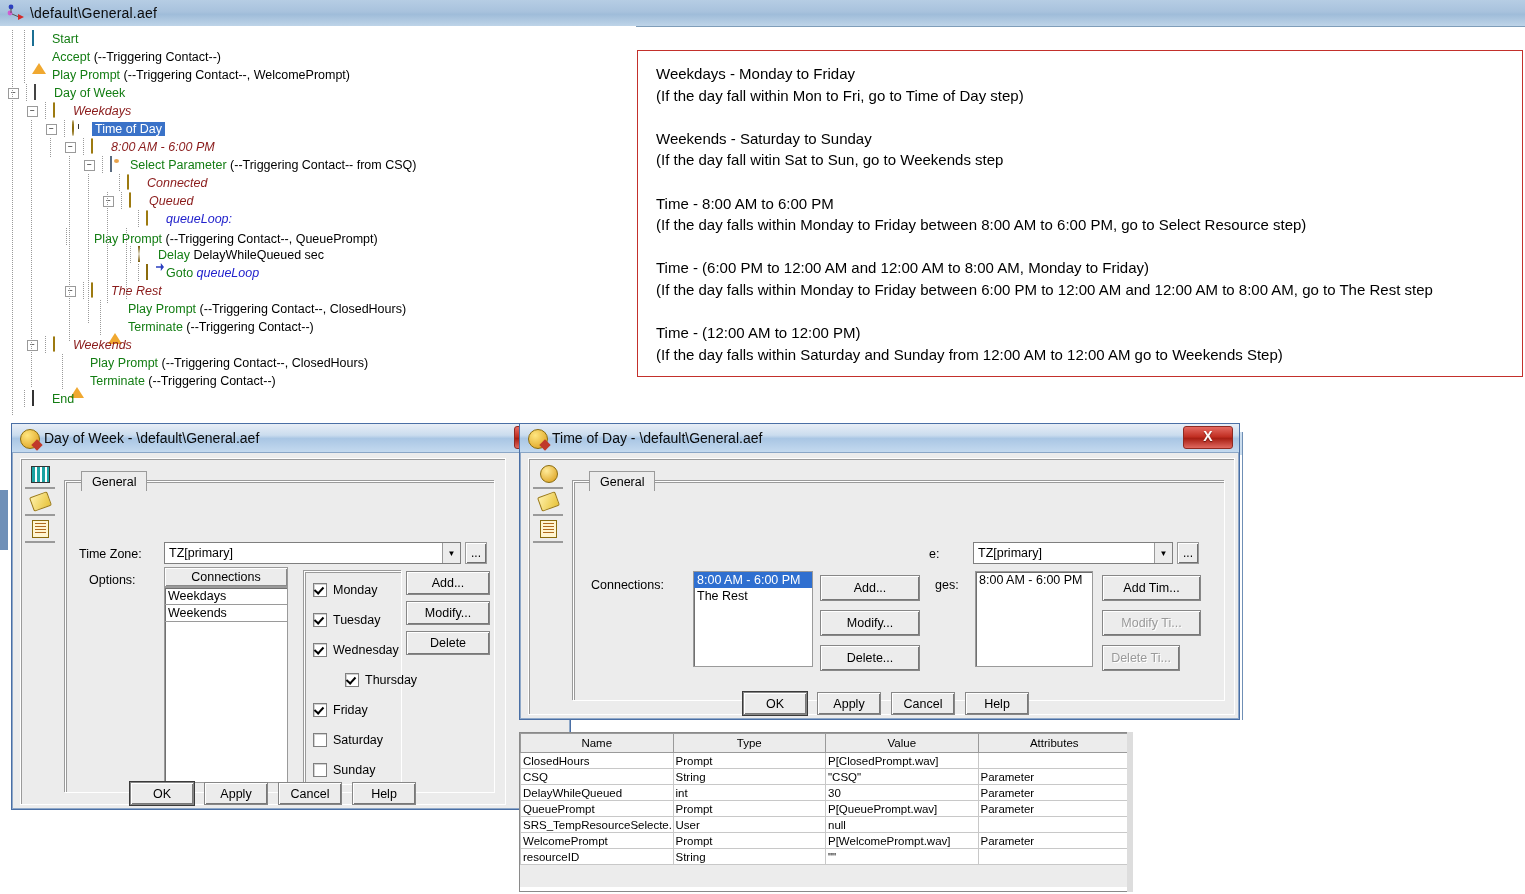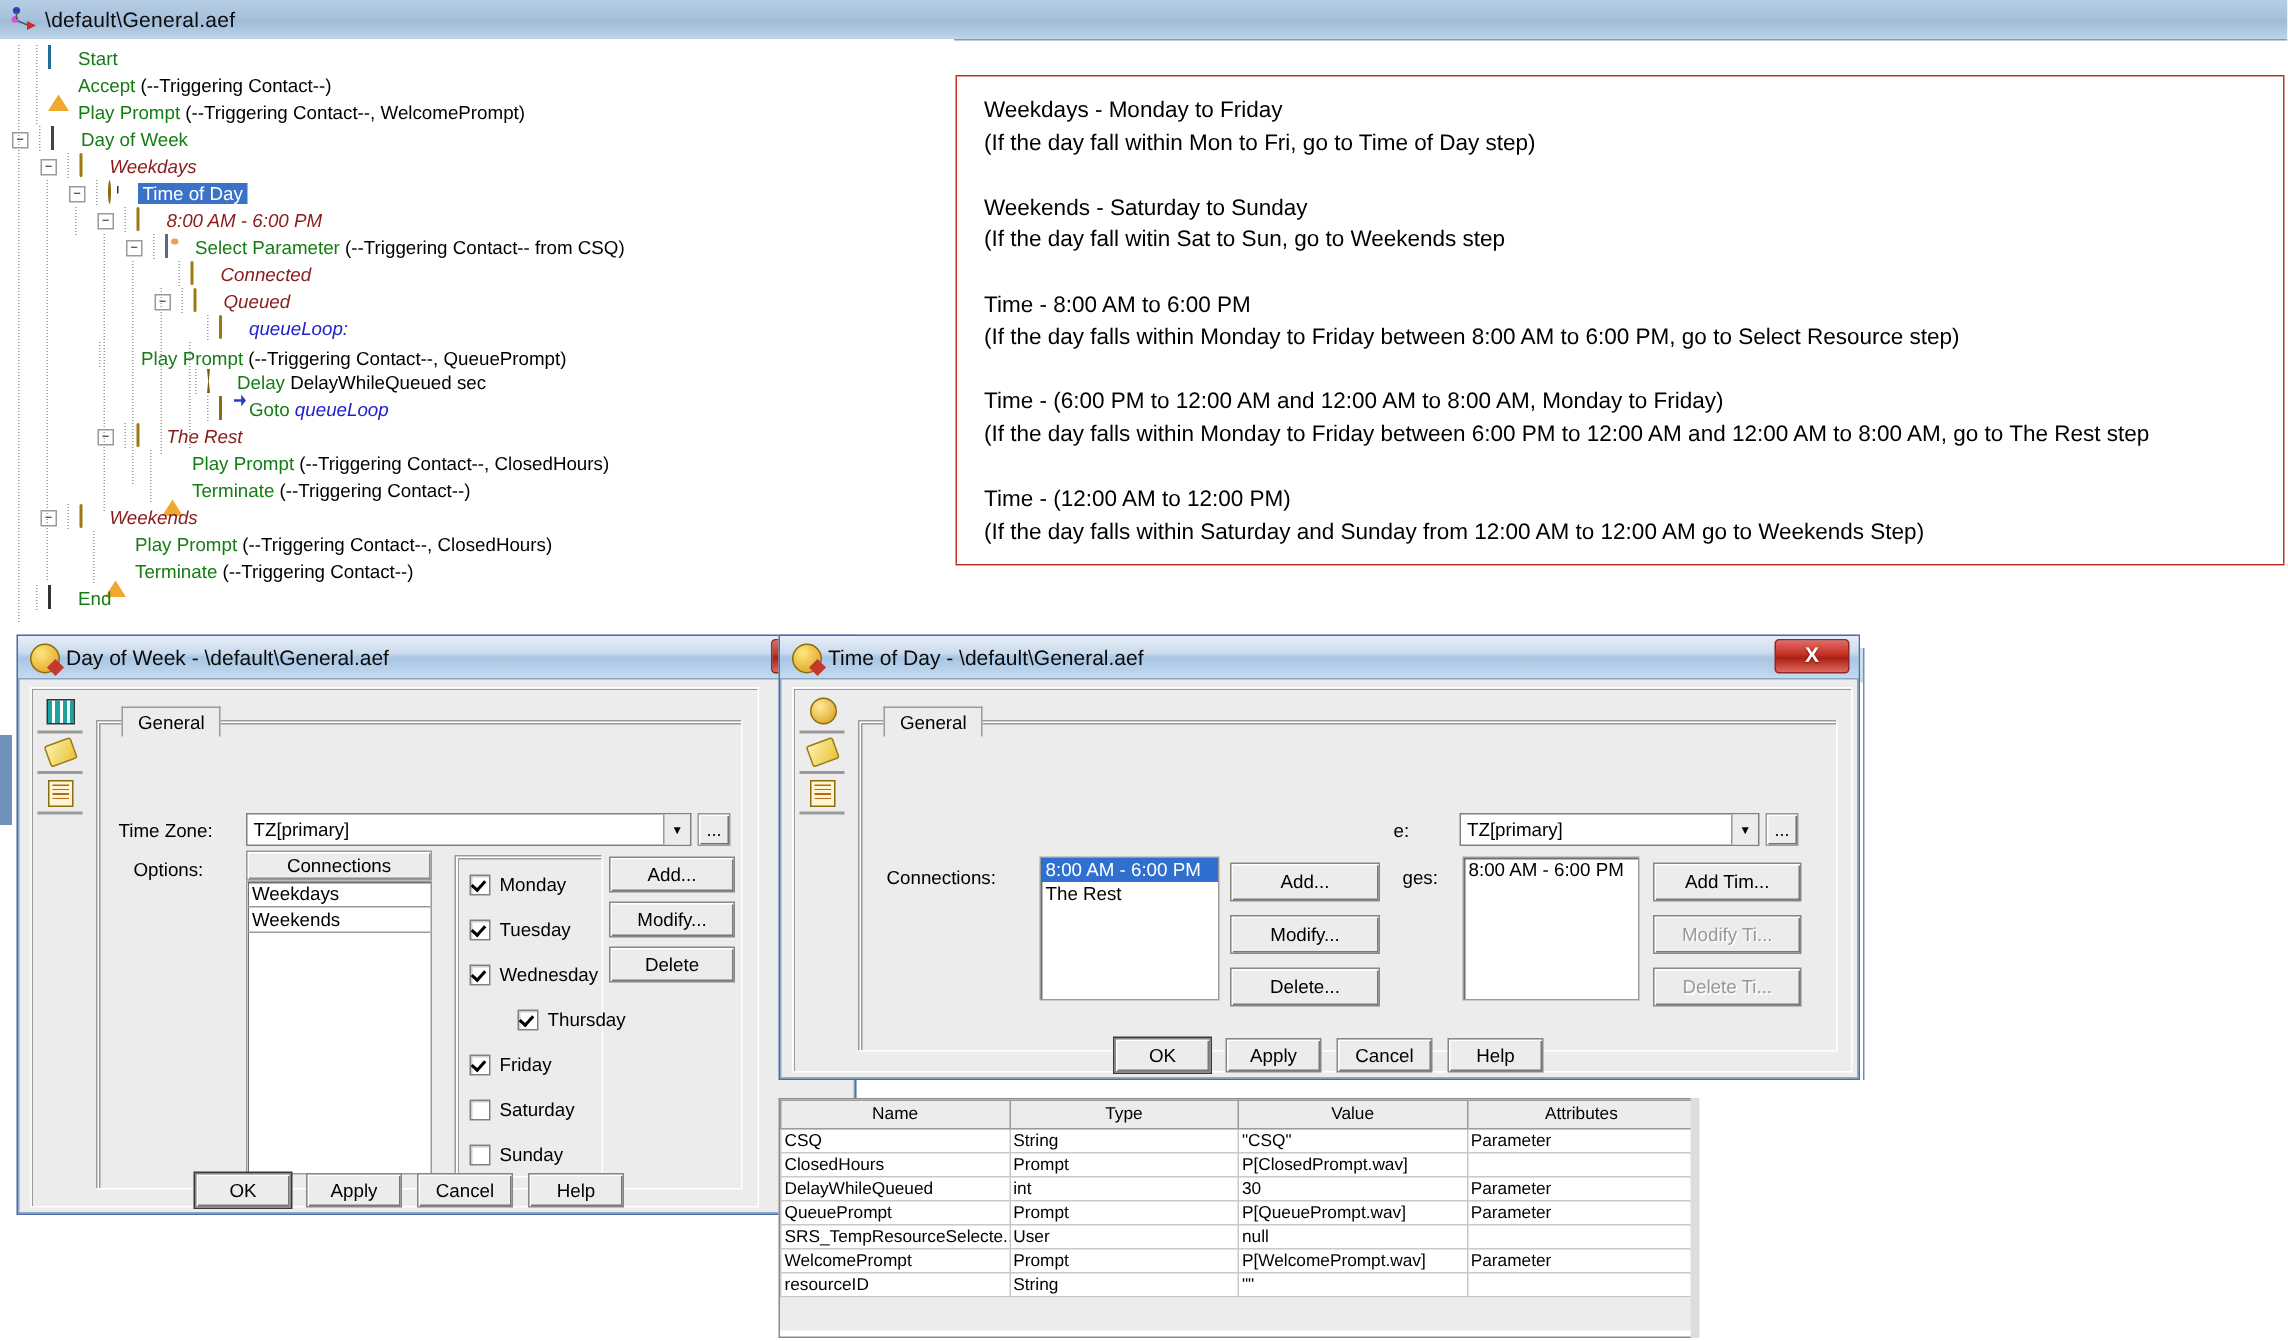--- a/index.html
+++ b/index.html
@@ -456,21 +456,21 @@
         <div class="btn" style="left: 291px; top: 186px; width: 100px; height: 26px;">Delete...</div>
       </div>
 
     <span class="flabel" style="left:406px;top:119px;">ges:</span>
     <div class="listbox" style="left:446px;top:112px;width:118px;height:96px;" id="tod-range-list">
         <div class="li">8:00 AM - 6:00 PM</div>
       </div>
     <div id="tod-rangebtns">
         <div class="btn" style="left: 573px; top: 116px; width: 99px; height: 26px;">Add Tim...</div>
         <div class="btn dis" style="left: 573px; top: 151px; width: 99px; height: 26px;">Modify Ti...</div>
-        <div class="btn dis" style="left: 573px; top: 186px; width: 99px; height: 26px;">Delete Ti...</div>
+        <div class="btn dis" style="left: 573px; top: 186px; width: 78px; height: 26px;">Delete Ti...</div>
       </div>
   </div>
 
   <div id="tod-footer">
       <div class="btn def" style="left: 223px; top: 268px; width: 64px; height: 23px;">OK</div>
       <div class="btn" style="left: 297px; top: 268px; width: 64px; height: 23px;">Apply</div>
       <div class="btn" style="left: 371px; top: 268px; width: 64px; height: 23px;">Cancel</div>
       <div class="btn" style="left: 445px; top: 268px; width: 64px; height: 23px;">Help</div>
     </div>
 </div>
@@ -480,30 +480,30 @@
     <thead>
         <tr id="vt-head">
           <th>Name</th>
           <th>Type</th>
           <th>Value</th>
           <th>Attributes</th>
         </tr>
       </thead>
     <tbody id="vt-body">
         <tr>
+          <td>ClosedHours</td>
+          <td>Prompt</td>
+          <td>P[ClosedPrompt.wav]</td>
+          <td></td>
+        </tr>
+        <tr>
           <td>CSQ</td>
           <td>String</td>
           <td>"CSQ"</td>
           <td>Parameter</td>
-        </tr>
-        <tr>
-          <td>ClosedHours</td>
-          <td>Prompt</td>
-          <td>P[ClosedPrompt.wav]</td>
-          <td></td>
         </tr>
         <tr>
           <td>DelayWhileQueued</td>
           <td>int</td>
           <td>30</td>
           <td>Parameter</td>
         </tr>
         <tr>
           <td>QueuePrompt</td>
           <td>Prompt</td>

